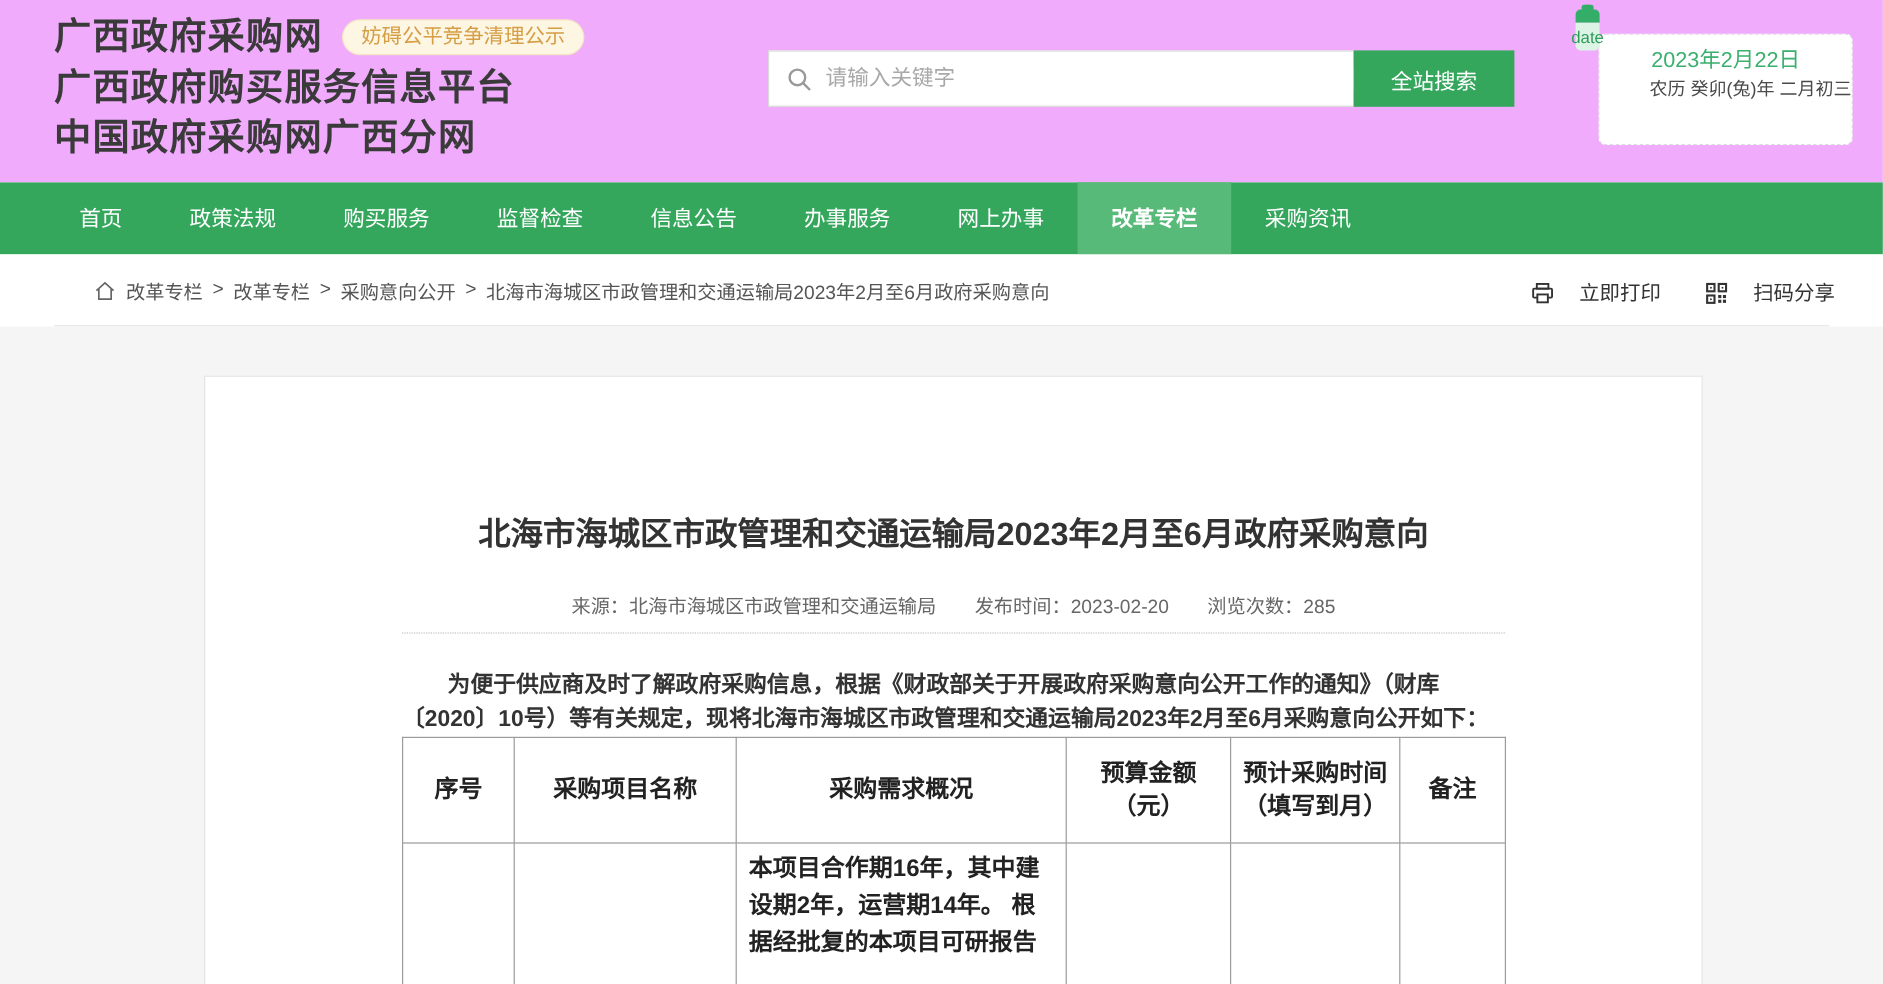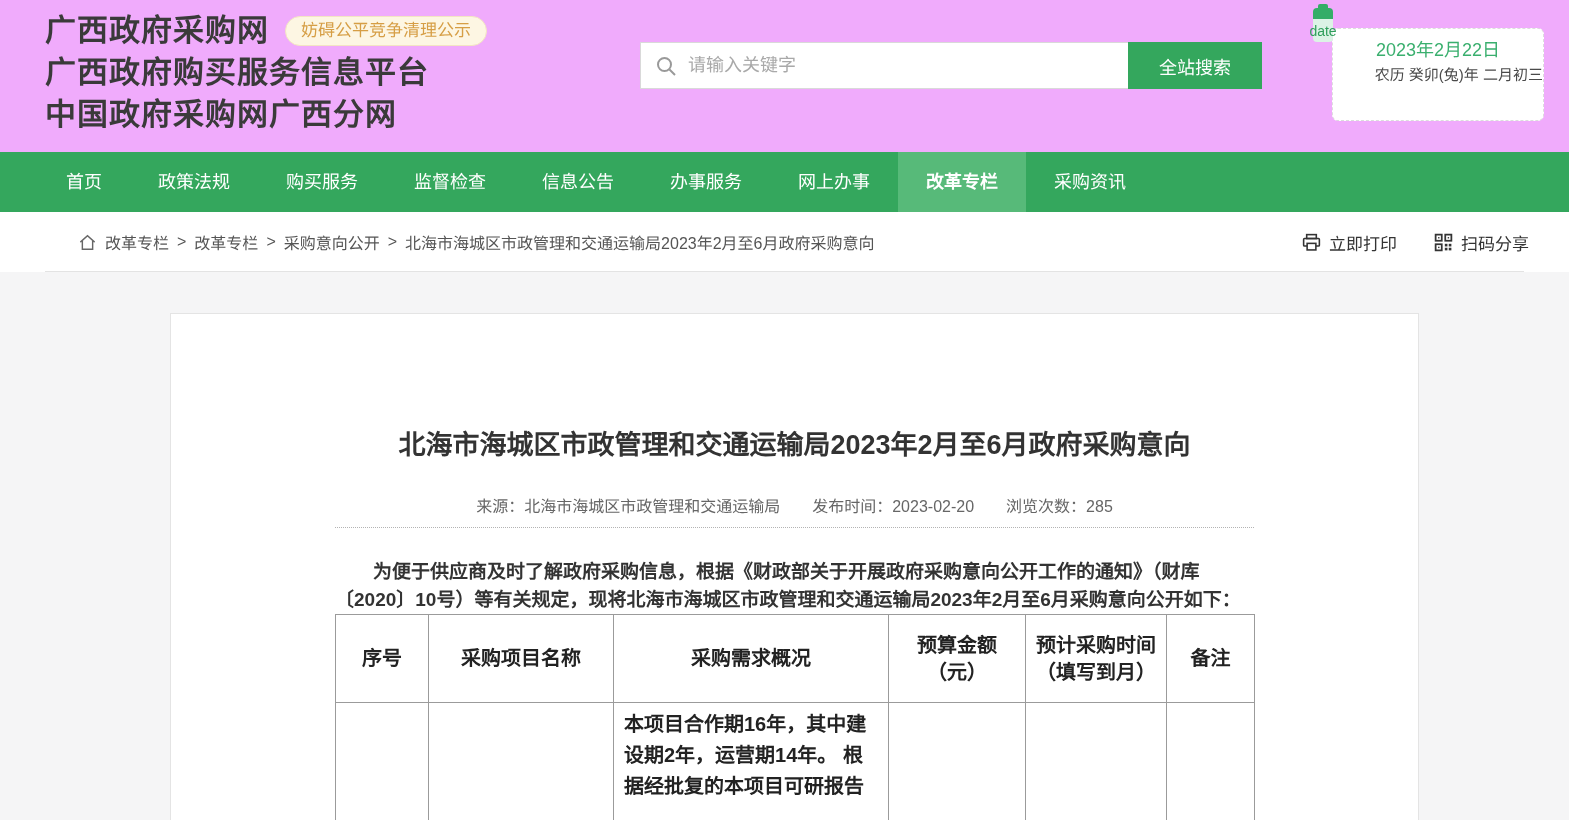--- a/index.html
+++ b/index.html
@@ -46,21 +46,21 @@
 
   
   .crumb-bar { position:absolute; left:0; top:212px; width:1569px; height:60px; background:#fff; }
   .crumb-bar::after { content:""; position:absolute; left:45px; right:45px; bottom:0;
     border-bottom:1px solid #e3e3e3; }
   .crumbs { position:absolute; left:78px; top:0; height:60px; display:flex; align-items:center;
     gap:8px; font-size:16px; color:#555; }
   .crumb { cursor:pointer; }
   .crumb.current { cursor:default; }
   .tools { position:absolute; right:40px; top:0; height:60px; display:flex; align-items:center; gap:36px; }
-  .tool { display:flex; align-items:center; gap:7px; font-size:17px; color:#333; cursor:pointer; }
+  .tool { display:flex; align-items:flex-end; gap:20px; font-size:17px; color:#333; cursor:pointer; }
 
   
   .main { position:absolute; left:0; top:272px; width:1569px; height:548px; background:#f5f5f6; }
   .card { position:absolute; left:170px; top:41px; width:1249px; height:720px; background:#fff;
     border:1px solid #e4e4e4; padding:0 164px; }
   .article-title { padding-top:112px; font-size:27px; font-weight:bold; color:#333;
     text-align:center; line-height:38px; }
   .meta { margin-top:32px; display:flex; justify-content:center; gap:32px; color:#666;
     font-size:16px; line-height:22px; }
   .dotted { margin-top:9px; border-bottom:1px dotted #b3b3b3; }

